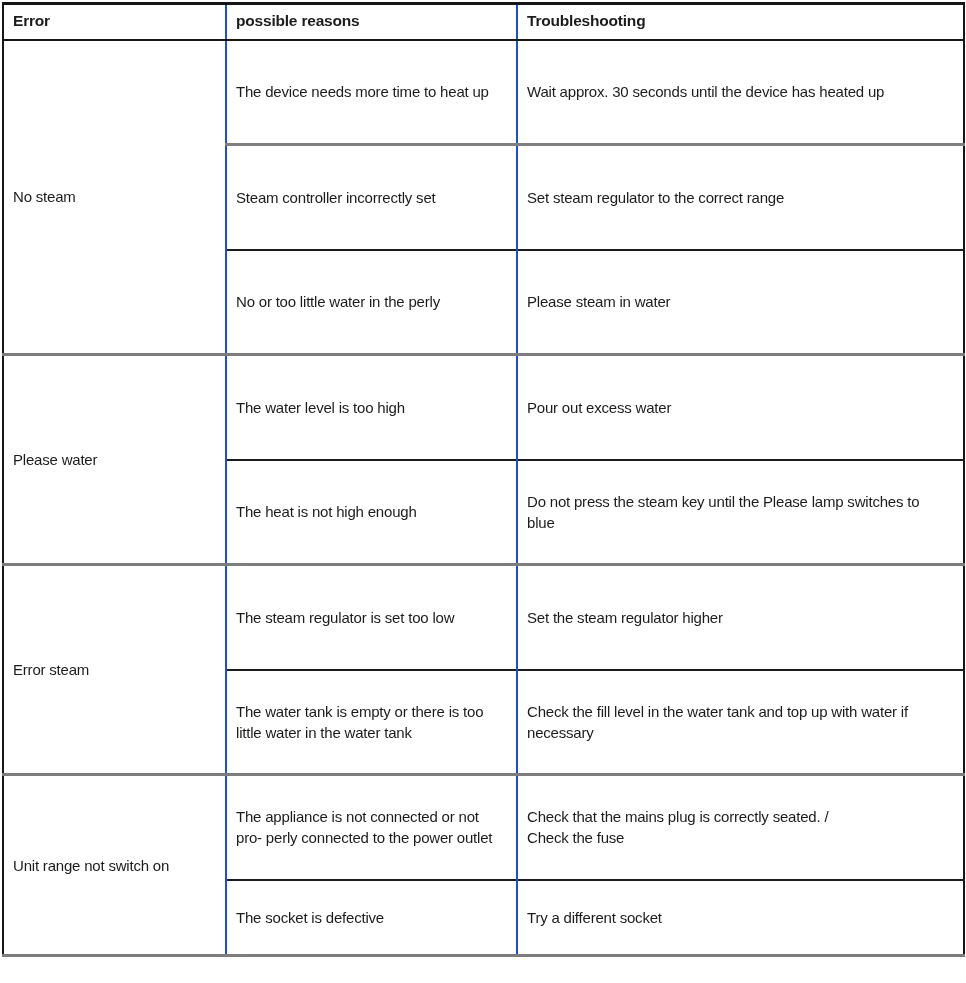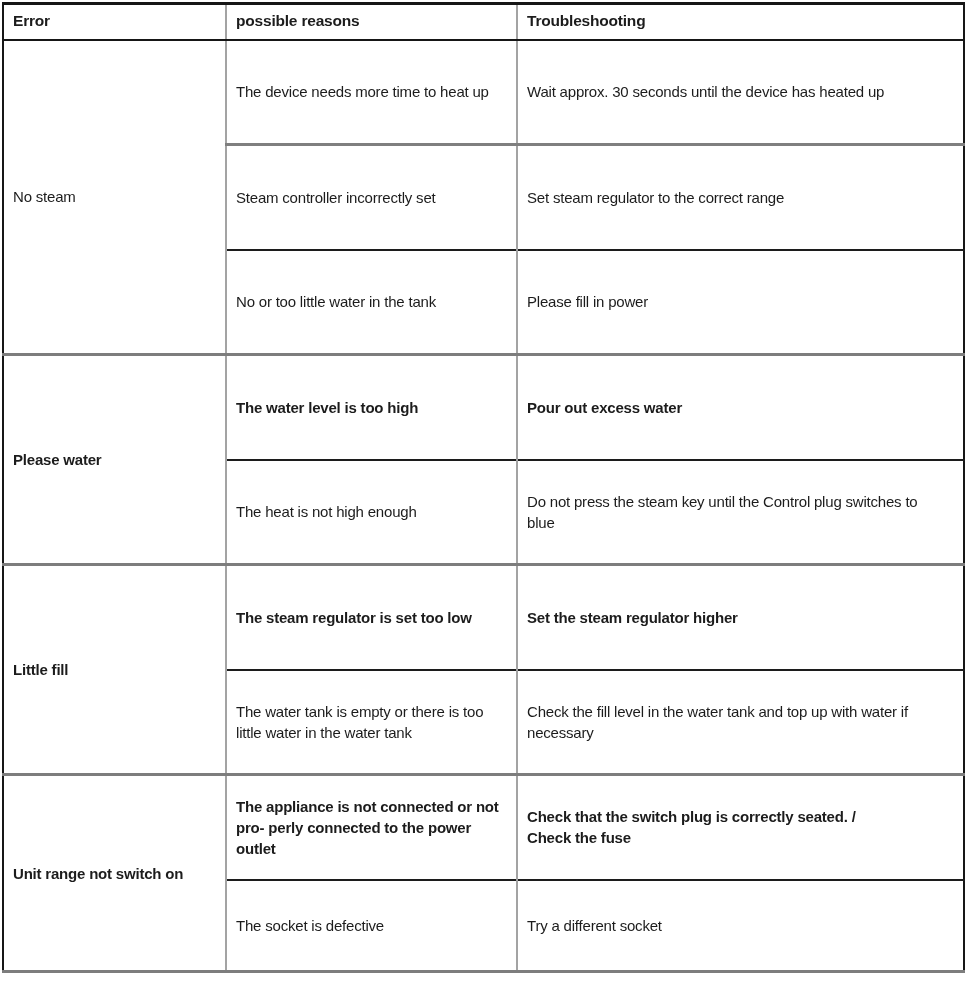--- a/index.html
+++ b/index.html
@@ -28,46 +28,46 @@
     border-top: 3px solid #161616;
     border-left: 2px solid #161616;
     border-right: 2px solid #161616;
     border-bottom: 3px solid #7d7d7d;
   }
   col.c-error { width: 223px; }
   col.c-reason { width: 291px; }
   col.c-fix { width: 447px; }
 
   th, td {
-    border-left: 2px solid #a3a3a3;
+    border-left: 2px solid #1d4ed8;
     vertical-align: middle;
     text-align: left;
     padding: 6px 16px 6px 9px;
     white-space: pre-line;
     font-weight: normal;
   }
   th:first-child, td.error-cell { border-left: none; }
 
   thead tr { height: 36px; }
   thead th {
     font-weight: bold;
     font-size: 15.5px;
     border-bottom: 2px solid #161616;
     padding-top: 4px;
     white-space: nowrap;
   }
   tbody tr { height: 105px; }
-  tbody tr.last-row { height: 92px; }
+  tbody tr.last-row { height: 76px; }
 
   
   tr.sep td { border-top: 2px solid #1c1c1c; }
   
   tr.sep-gray td { border-top: 3px solid #7f7f7f; }
   
-  tr.group-start td { border-top: 3px solid #7d7d7d; font-weight: bold; }
+  tr.group-start td { border-top: 3px solid #7d7d7d; }
   td.fix-cell { padding-right: 16px; }
 </style>
 </head>
 <body>
 
 <div class="page">
   <table class="troubleshooting">
     <colgroup>
       <col class="c-error">
       <col class="c-reason">
@@ -85,48 +85,48 @@
       <tr>
         <td class="error-cell" rowspan="3">No steam</td>
         <td class="reason-cell">The device needs more time to heat up</td>
         <td class="fix-cell">Wait approx. 30 seconds until the device has heated up</td>
       </tr>
       <tr class="sep-gray">
         <td class="reason-cell">Steam controller incorrectly set</td>
         <td class="fix-cell">Set steam regulator to the correct range</td>
       </tr>
       <tr class="sep">
-        <td class="reason-cell">No or too little water in the tank</td>
-        <td class="fix-cell">Please fill in power</td>
+        <td class="reason-cell">No or too little water in the perly</td>
+        <td class="fix-cell">Please steam in water</td>
       </tr>
 
       <tr class="group-start">
         <td class="error-cell" rowspan="2">Please water</td>
         <td class="reason-cell">The water level is too high</td>
         <td class="fix-cell">Pour out excess water</td>
       </tr>
       <tr class="sep">
         <td class="reason-cell">The heat is not high enough</td>
-        <td class="fix-cell">Do not press the steam key until the Control plug switches to blue</td>
+        <td class="fix-cell">Do not press the steam key until the Please lamp switches to blue</td>
       </tr>
 
       <tr class="group-start">
-        <td class="error-cell" rowspan="2">Little fill</td>
+        <td class="error-cell" rowspan="2">Error steam</td>
         <td class="reason-cell">The steam regulator is set too low</td>
         <td class="fix-cell">Set the steam regulator higher</td>
       </tr>
       <tr class="sep">
         <td class="reason-cell">The water tank is empty or there is too little water in the water tank</td>
         <td class="fix-cell">Check the fill level in the water tank and top up with water if necessary</td>
       </tr>
 
       <tr class="group-start">
         <td class="error-cell" rowspan="2">Unit range not switch on</td>
         <td class="reason-cell">The appliance is not connected or not pro- perly connected to the power outlet</td>
-        <td class="fix-cell">Check that the switch plug is correctly seated. /
+        <td class="fix-cell">Check that the mains plug is correctly seated. /
 Check the fuse</td>
       </tr>
       <tr class="sep last-row">
         <td class="reason-cell">The socket is defective</td>
         <td class="fix-cell">Try a different socket</td>
       </tr>
 
     </tbody>
   </table>
 </div>

